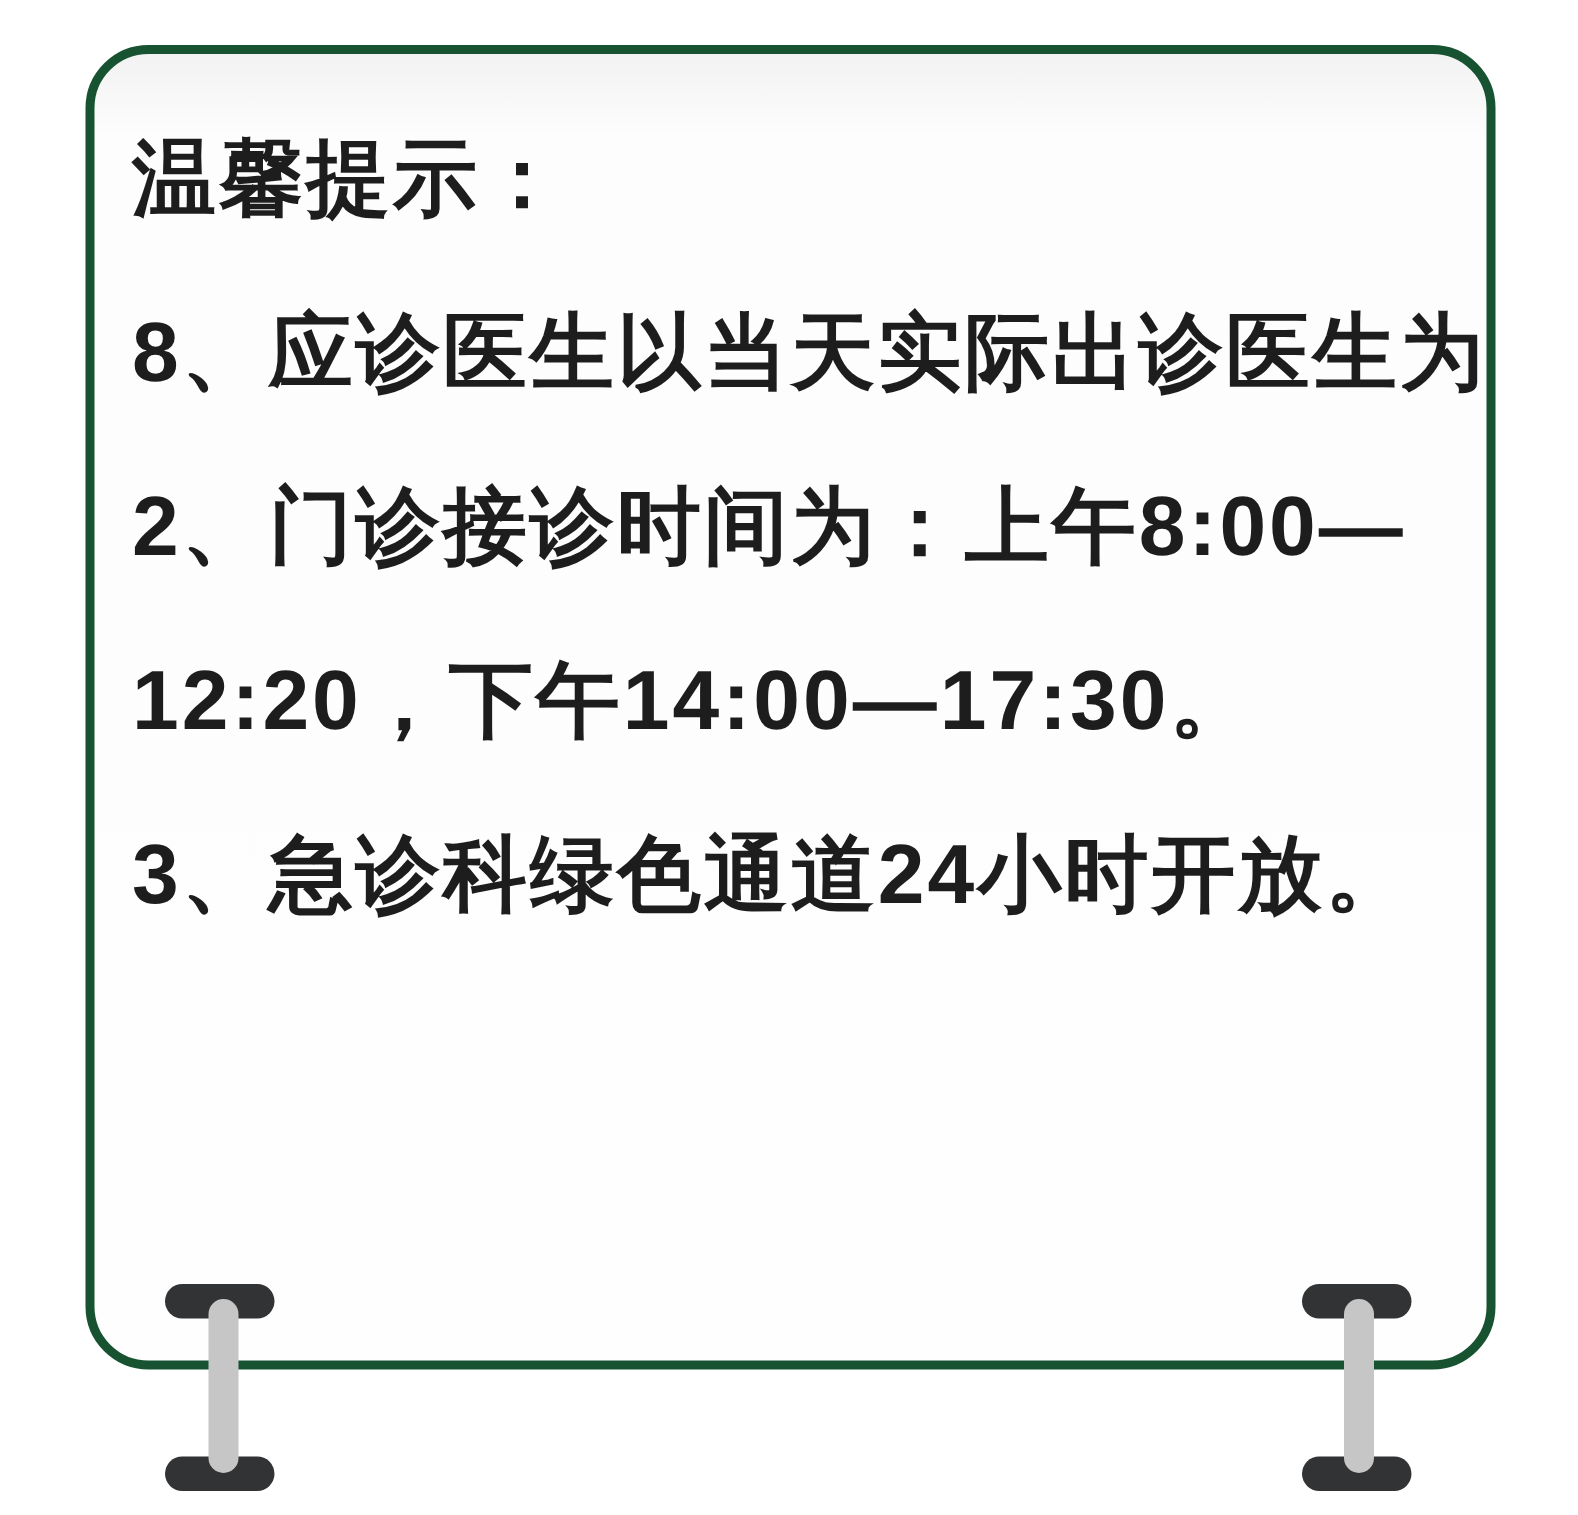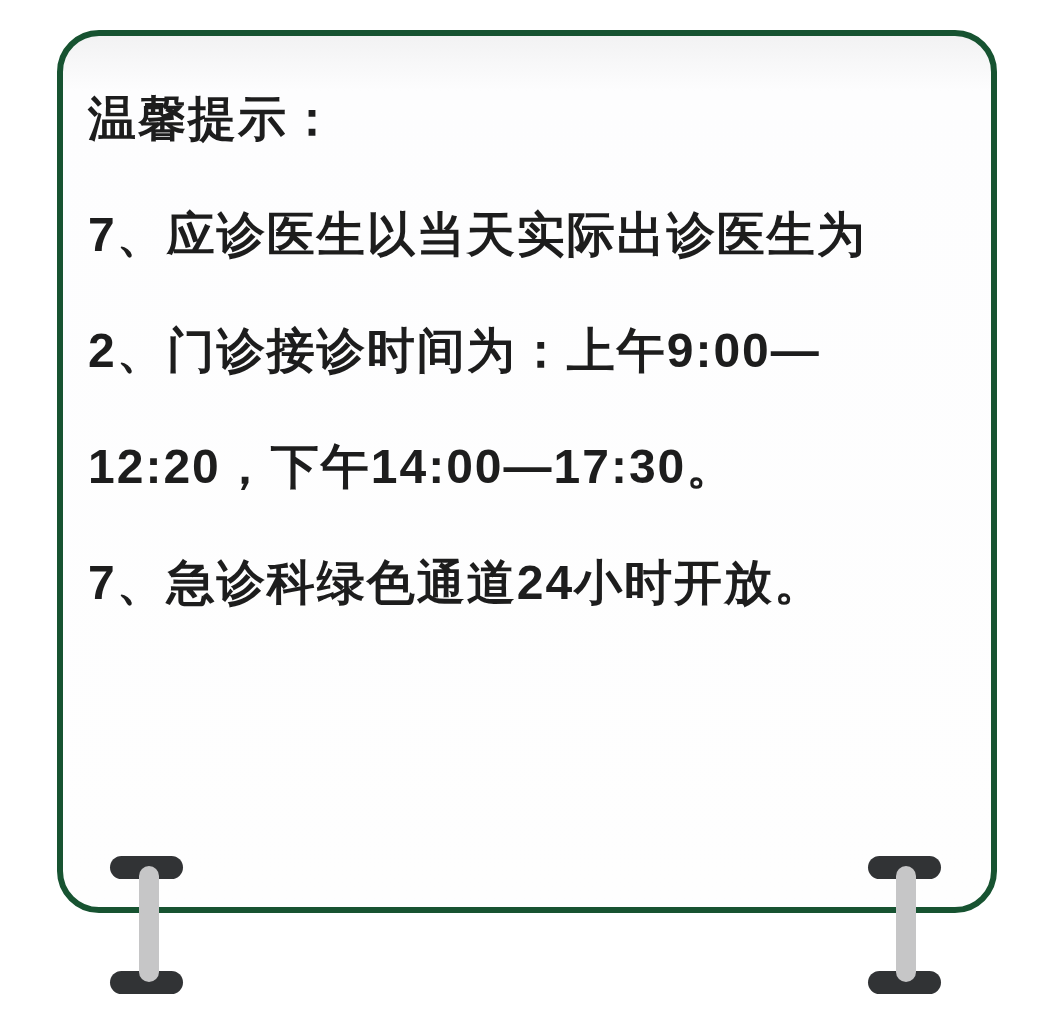--- a/index.html
+++ b/index.html
@@ -29,21 +29,21 @@
     z-index: 1;
   }
   .text-block {
     position: absolute;
     left: 25px;
     top: 59px;
     right: 14px;
   }
   .notice-line {
     margin: 0 0 68px 0;
-    font-size: 48px;
+    font-size: 56px;
     line-height: 48px;
     font-weight: 700;
     letter-spacing: 2px;
     color: #1d1d1d;
     white-space: nowrap;
   }
   
   .leg-cap {
     position: absolute;
     width: 73px;
@@ -68,24 +68,24 @@
   .post-right       { left: 896px; top: 866px; }
 </style>
 </head>
 <body>
 
 <div class="stage">
 
   <div class="board">
     <div class="text-block">
       <p class="notice-line">温馨提示：</p>
-      <p class="notice-line">7、应诊医生以当天实际出诊医生为</p>
-      <p class="notice-line">2、门诊接诊时间为：上午9:00—</p>
+      <p class="notice-line">8、应诊医生以当天实际出诊医生为</p>
+      <p class="notice-line">2、门诊接诊时间为：上午8:00—</p>
       <p class="notice-line">12:20，下午14:00—17:30。</p>
-      <p class="notice-line">7、急诊科绿色通道24小时开放。</p>
+      <p class="notice-line">3、急诊科绿色通道24小时开放。</p>
     </div>
   </div>
 
   <div class="leg-cap cap-top-left"></div>
   <div class="leg-cap cap-bottom-left"></div>
   <div class="leg-post post-left"></div>
 
   <div class="leg-cap cap-top-right"></div>
   <div class="leg-cap cap-bottom-right"></div>
   <div class="leg-post post-right"></div>

